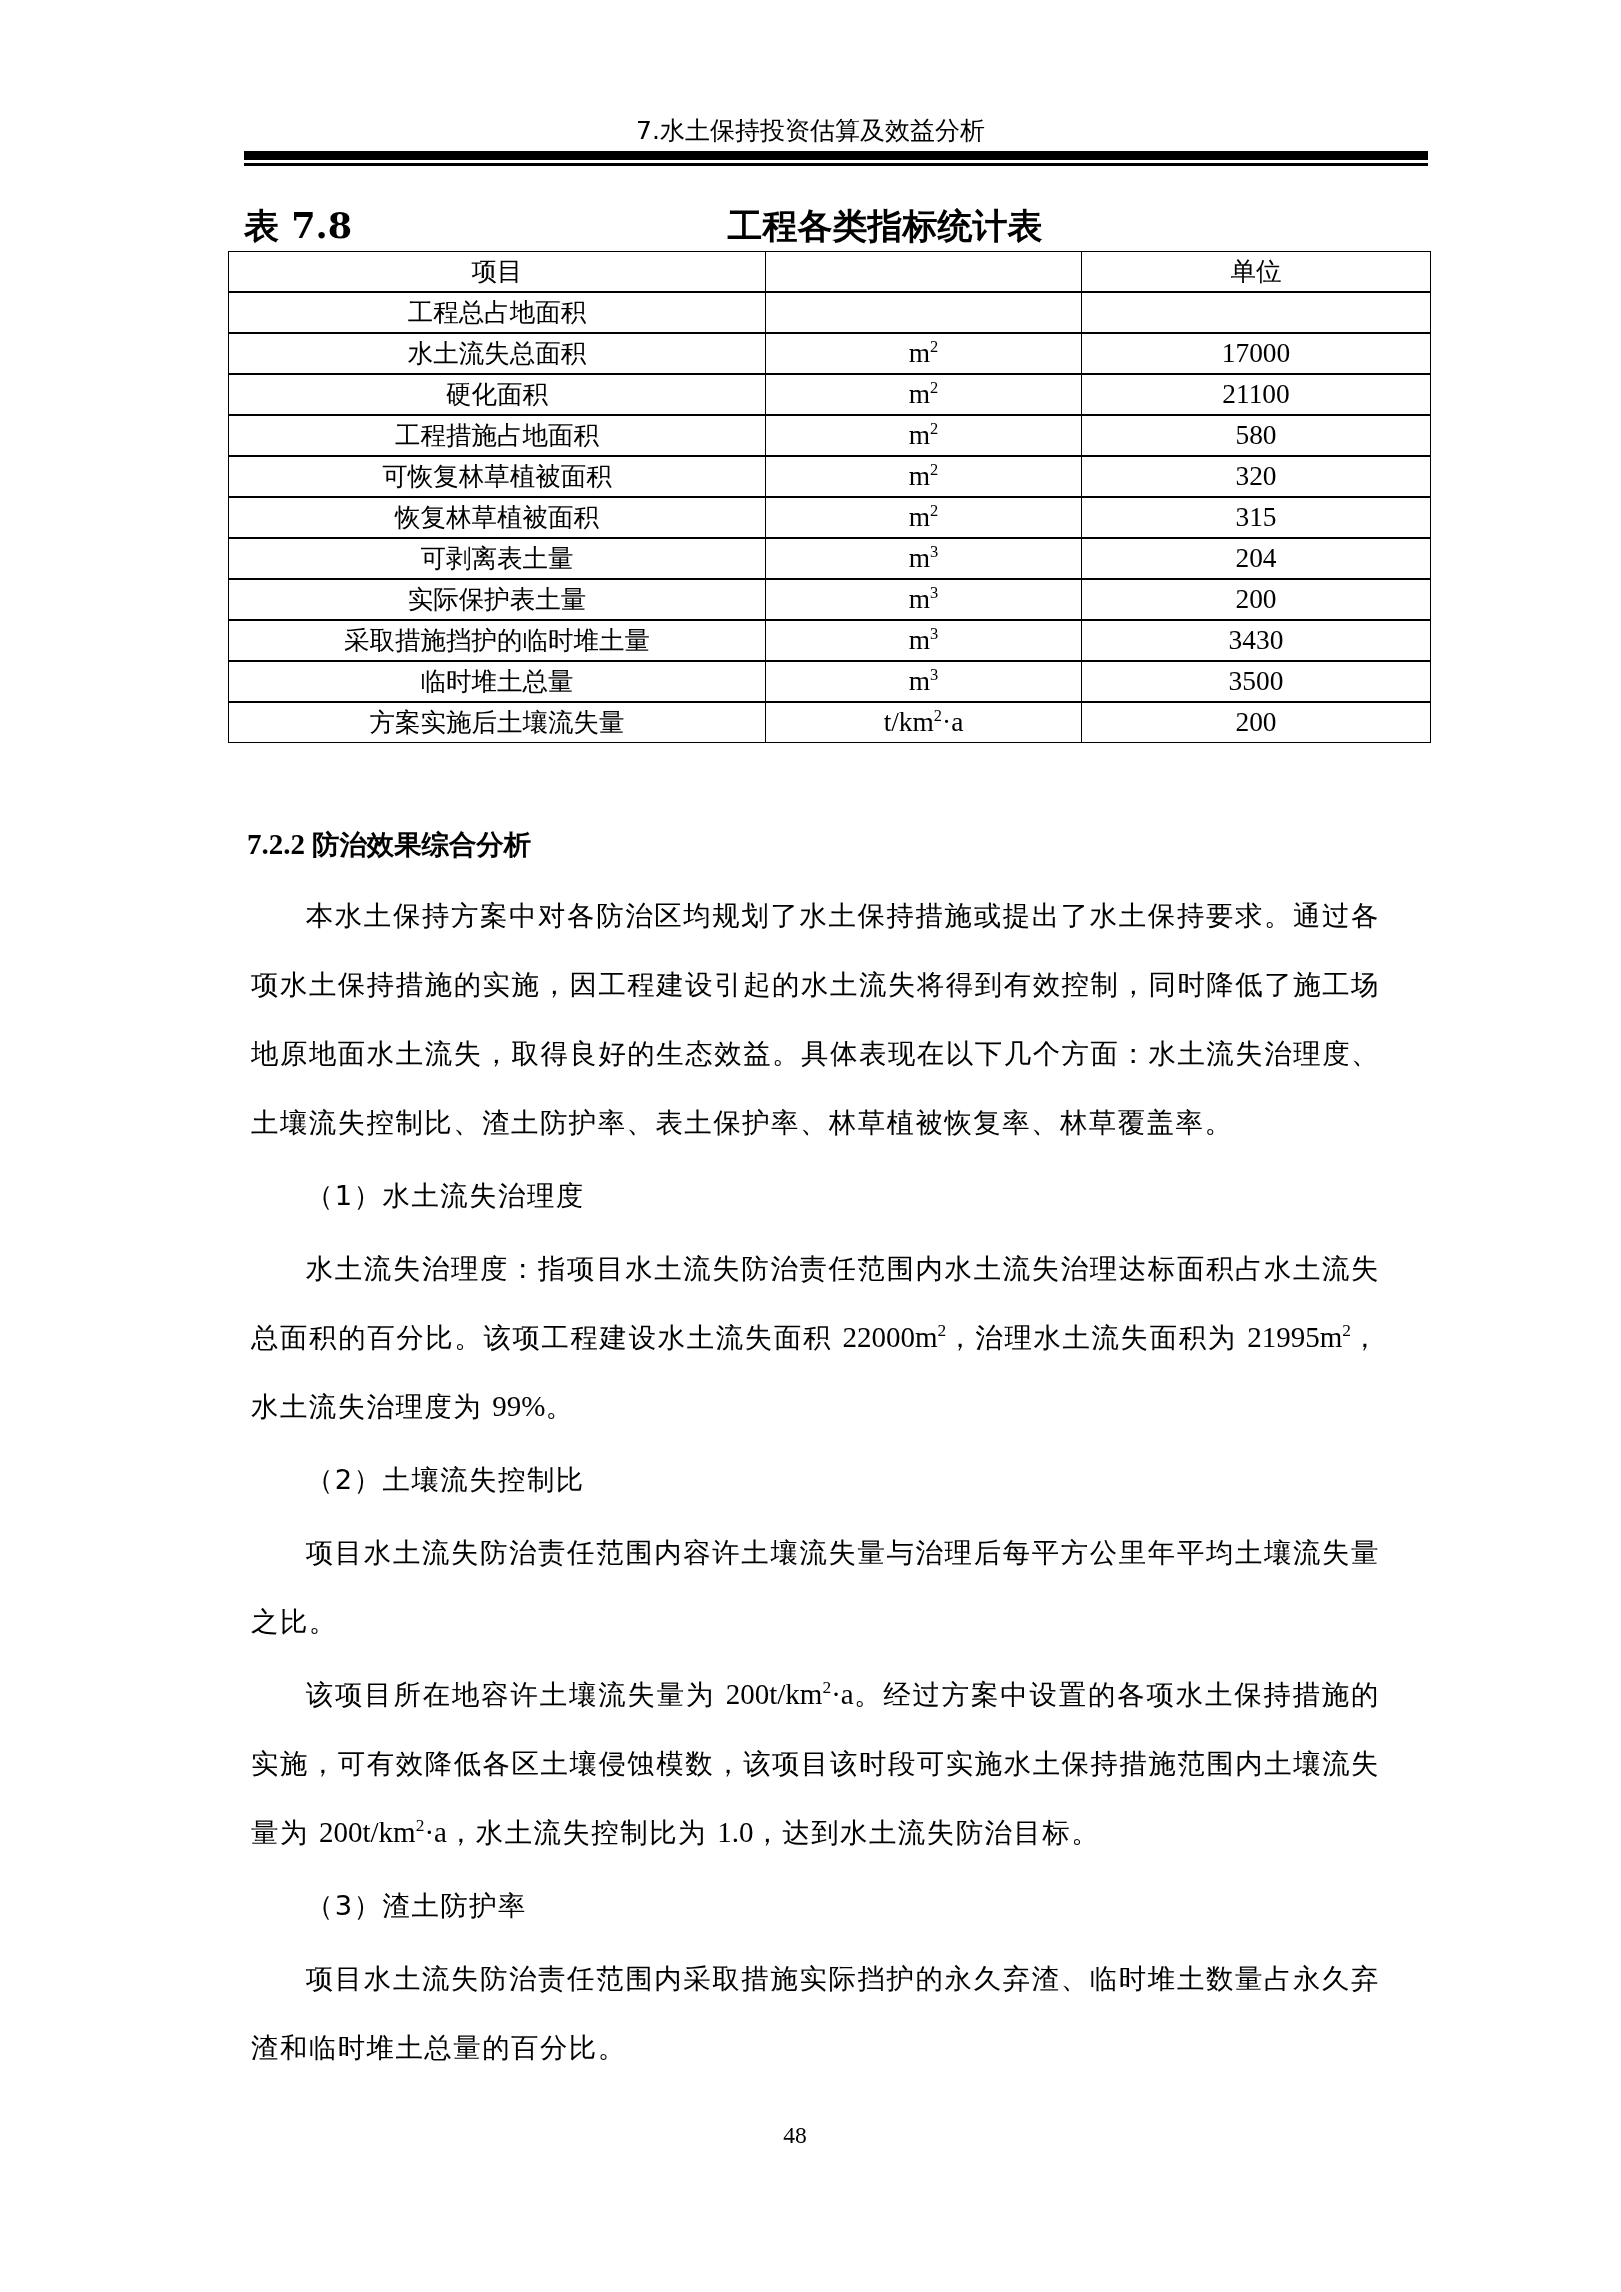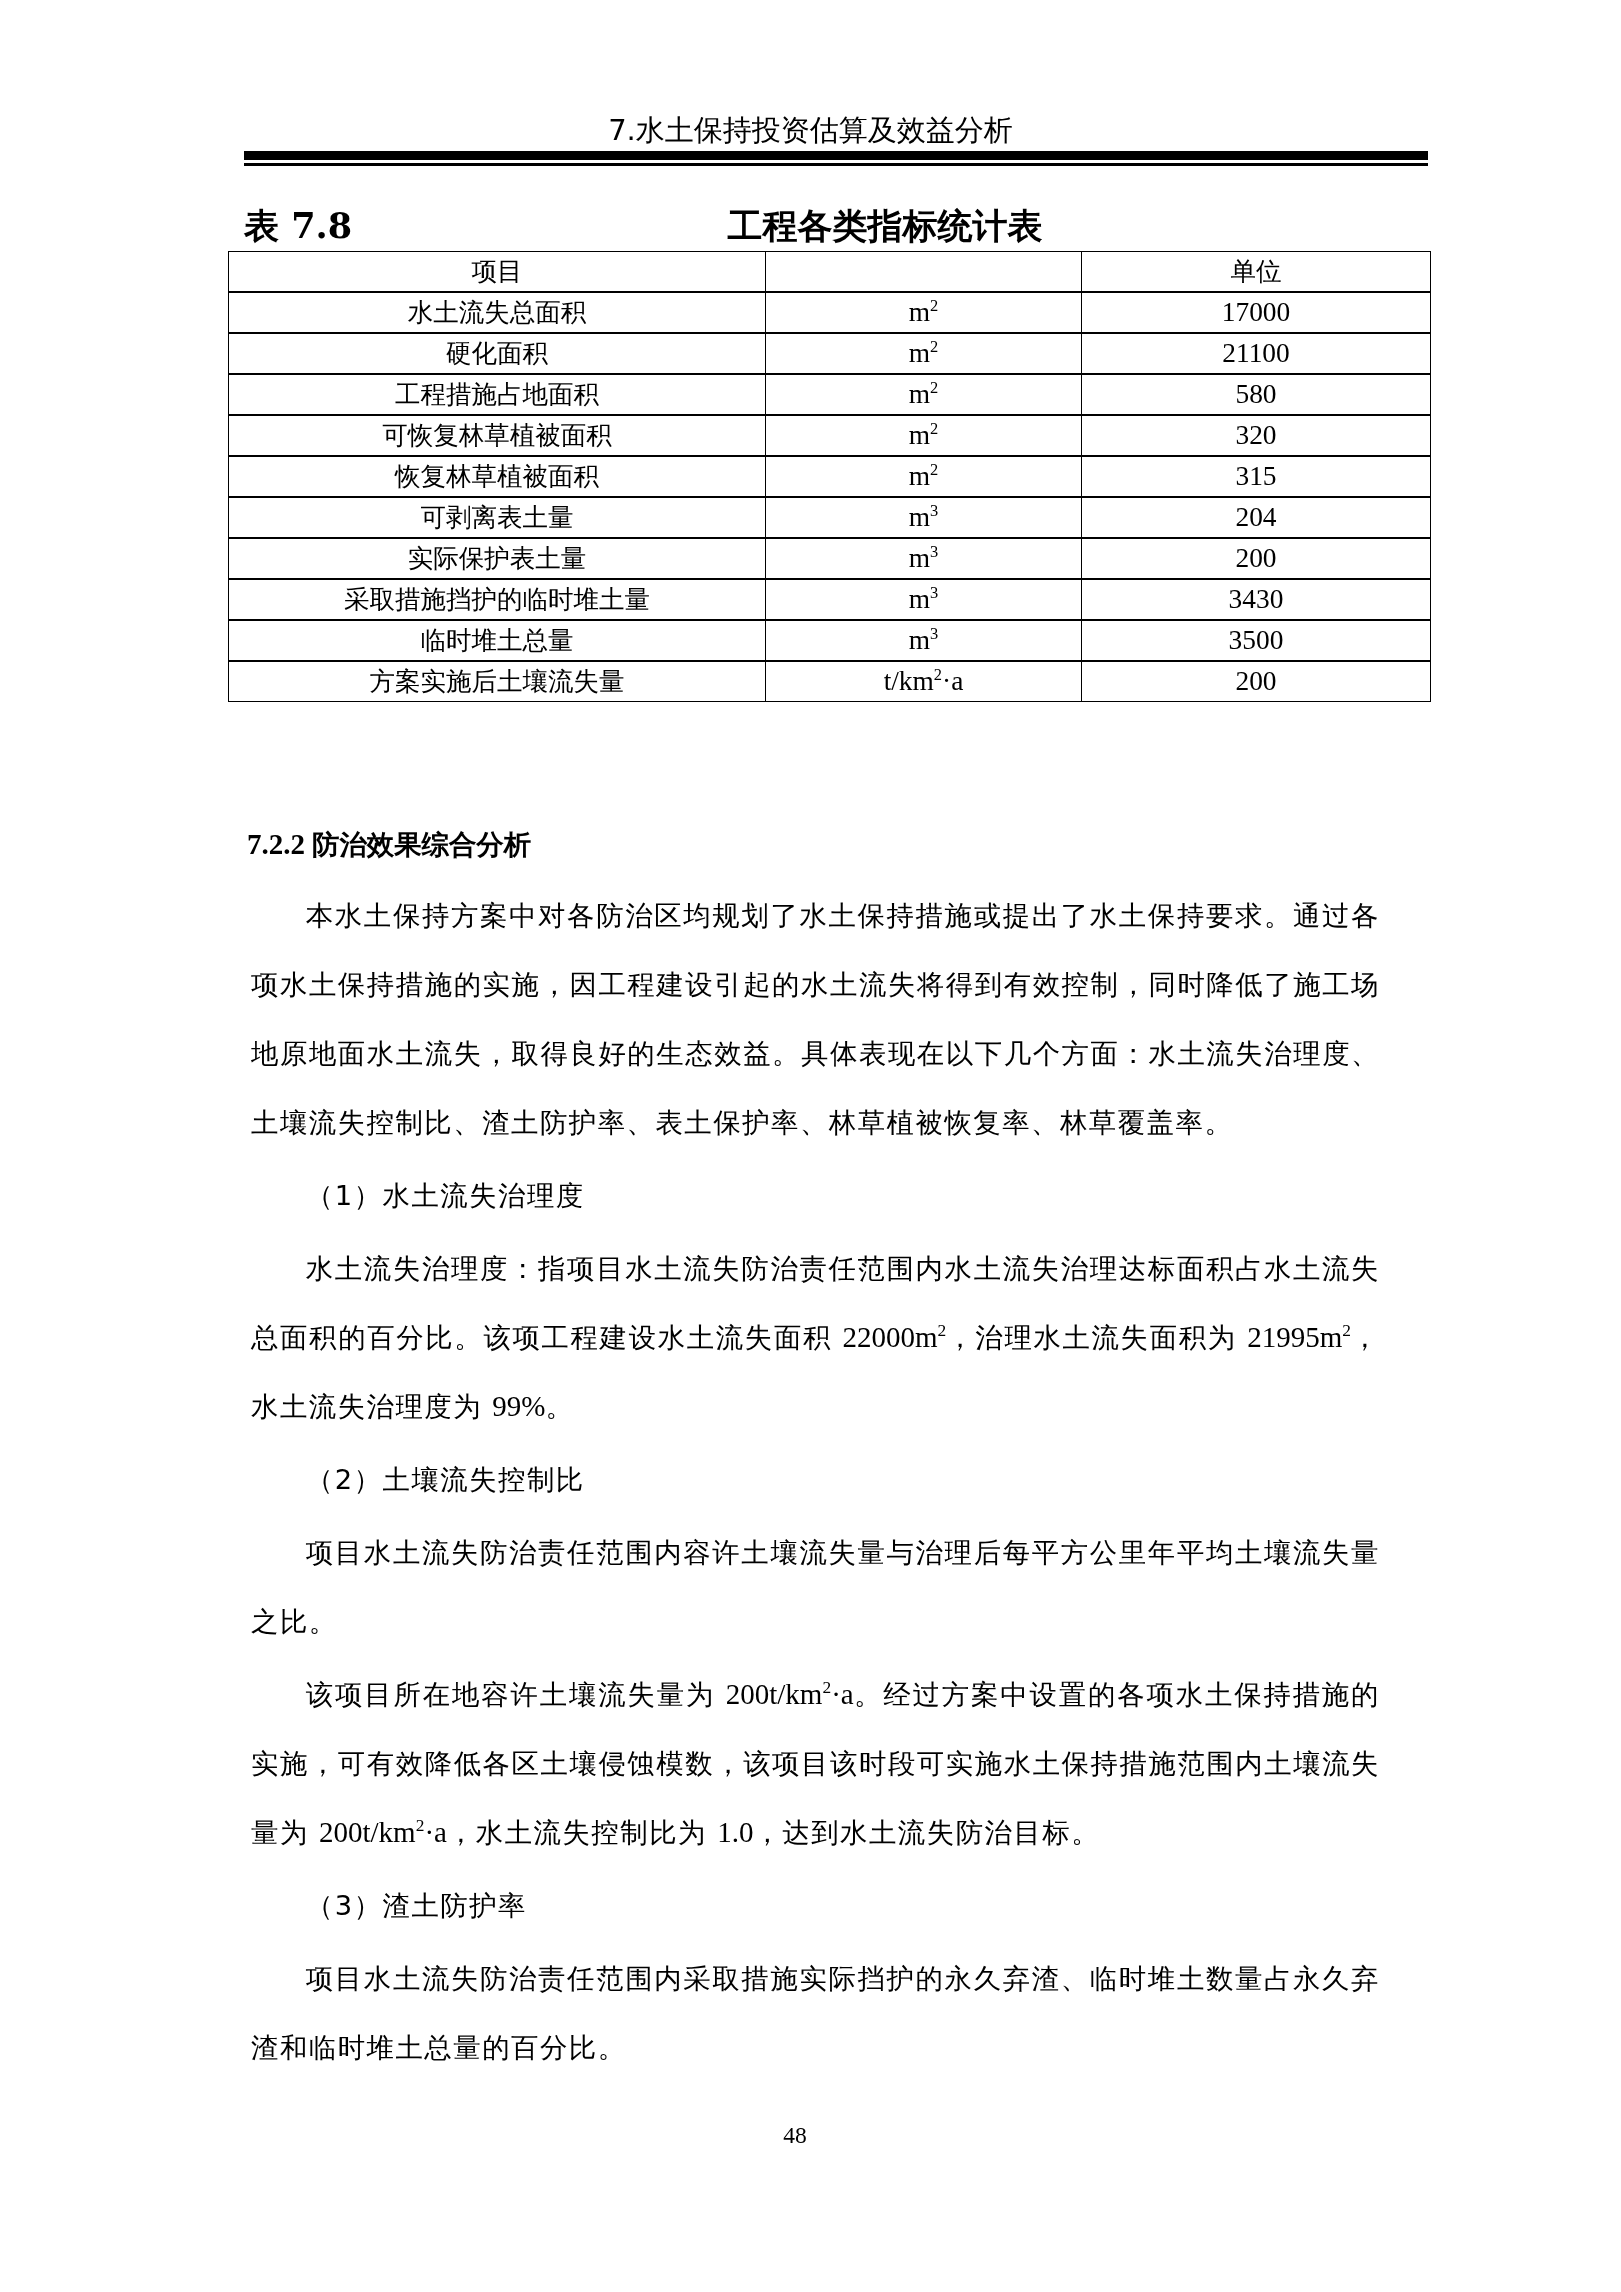--- a/index.html
+++ b/index.html
@@ -1,18 +1,18 @@
 <!DOCTYPE html>
 <html><head>
 <meta charset="utf-8">
 <style>
   html, body { margin: 0; padding: 0; background: #ffffff; }
   body { width: 1621px; height: 2293px; position: relative; overflow: hidden; color: #000; font-family: "DejaVu Serif", "Liberation Serif", serif; }
 
-  .running-head { position: absolute; left: 0; width: 1621px; top: 116px; text-align: center; font-size: 29px; line-height: 29px; font-family: "DejaVu Sans", "Liberation Sans", sans-serif; }
+  .running-head { position: absolute; left: 0; width: 1621px; top: 116px; text-align: center; font-size: 25px; line-height: 29px; font-family: "DejaVu Sans", "Liberation Sans", sans-serif; }
   .rule-thick { position: absolute; left: 244px; width: 1184px; top: 151px; height: 8.8px; background: #000; }
   .rule-thin { position: absolute; left: 244px; width: 1184px; top: 163px; height: 2.9px; background: #000; }
 
   .table-caption { position: absolute; top: 201px; left: 244px; width: 1184px; height: 49px; }
   .caption-number { position: absolute; left: 0; top: 0; font-size: 35px; font-weight: bold; line-height: 49px; }
   .caption-title { position: absolute; left: 0; width: 1184px; top: 0; text-align: center; font-size: 35px; font-weight: bold; line-height: 49px; padding-left: 0; }
   .caption-title span { display: inline-block; margin-left: 98px; }
 
   table.stats { position: absolute; left: 228px; top: 251px; width: 1202px; border-collapse: collapse; table-layout: fixed; font-size: 26.5px; }
   table.stats td { border: 1px solid #000; height: 39px; padding: 0; text-align: center; vertical-align: middle; line-height: 39px; }
@@ -51,20 +51,25 @@
       <col class="c1">
       <col class="c2">
       <col class="c3">
     </colgroup>
   <tbody id="table-body">
     <tr>
       <td class="cjk">项目</td>
       <td class="cjk"></td>
       <td class="cjk">单位</td>
     </tr>
+  <tr>
+        <td class="cjk">工程总占地面积</td>
+        <td class="num"><span></span><sup></sup><span></span></td>
+        <td class="num"></td>
+      </tr>
       <tr>
         <td class="cjk">水土流失总面积</td>
         <td class="num"><span>m</span><sup>2</sup><span></span></td>
         <td class="num">17000</td>
       </tr>
       <tr>
         <td class="cjk">硬化面积</td>
         <td class="num"><span>m</span><sup>2</sup><span></span></td>
         <td class="num">21100</td>
       </tr>

